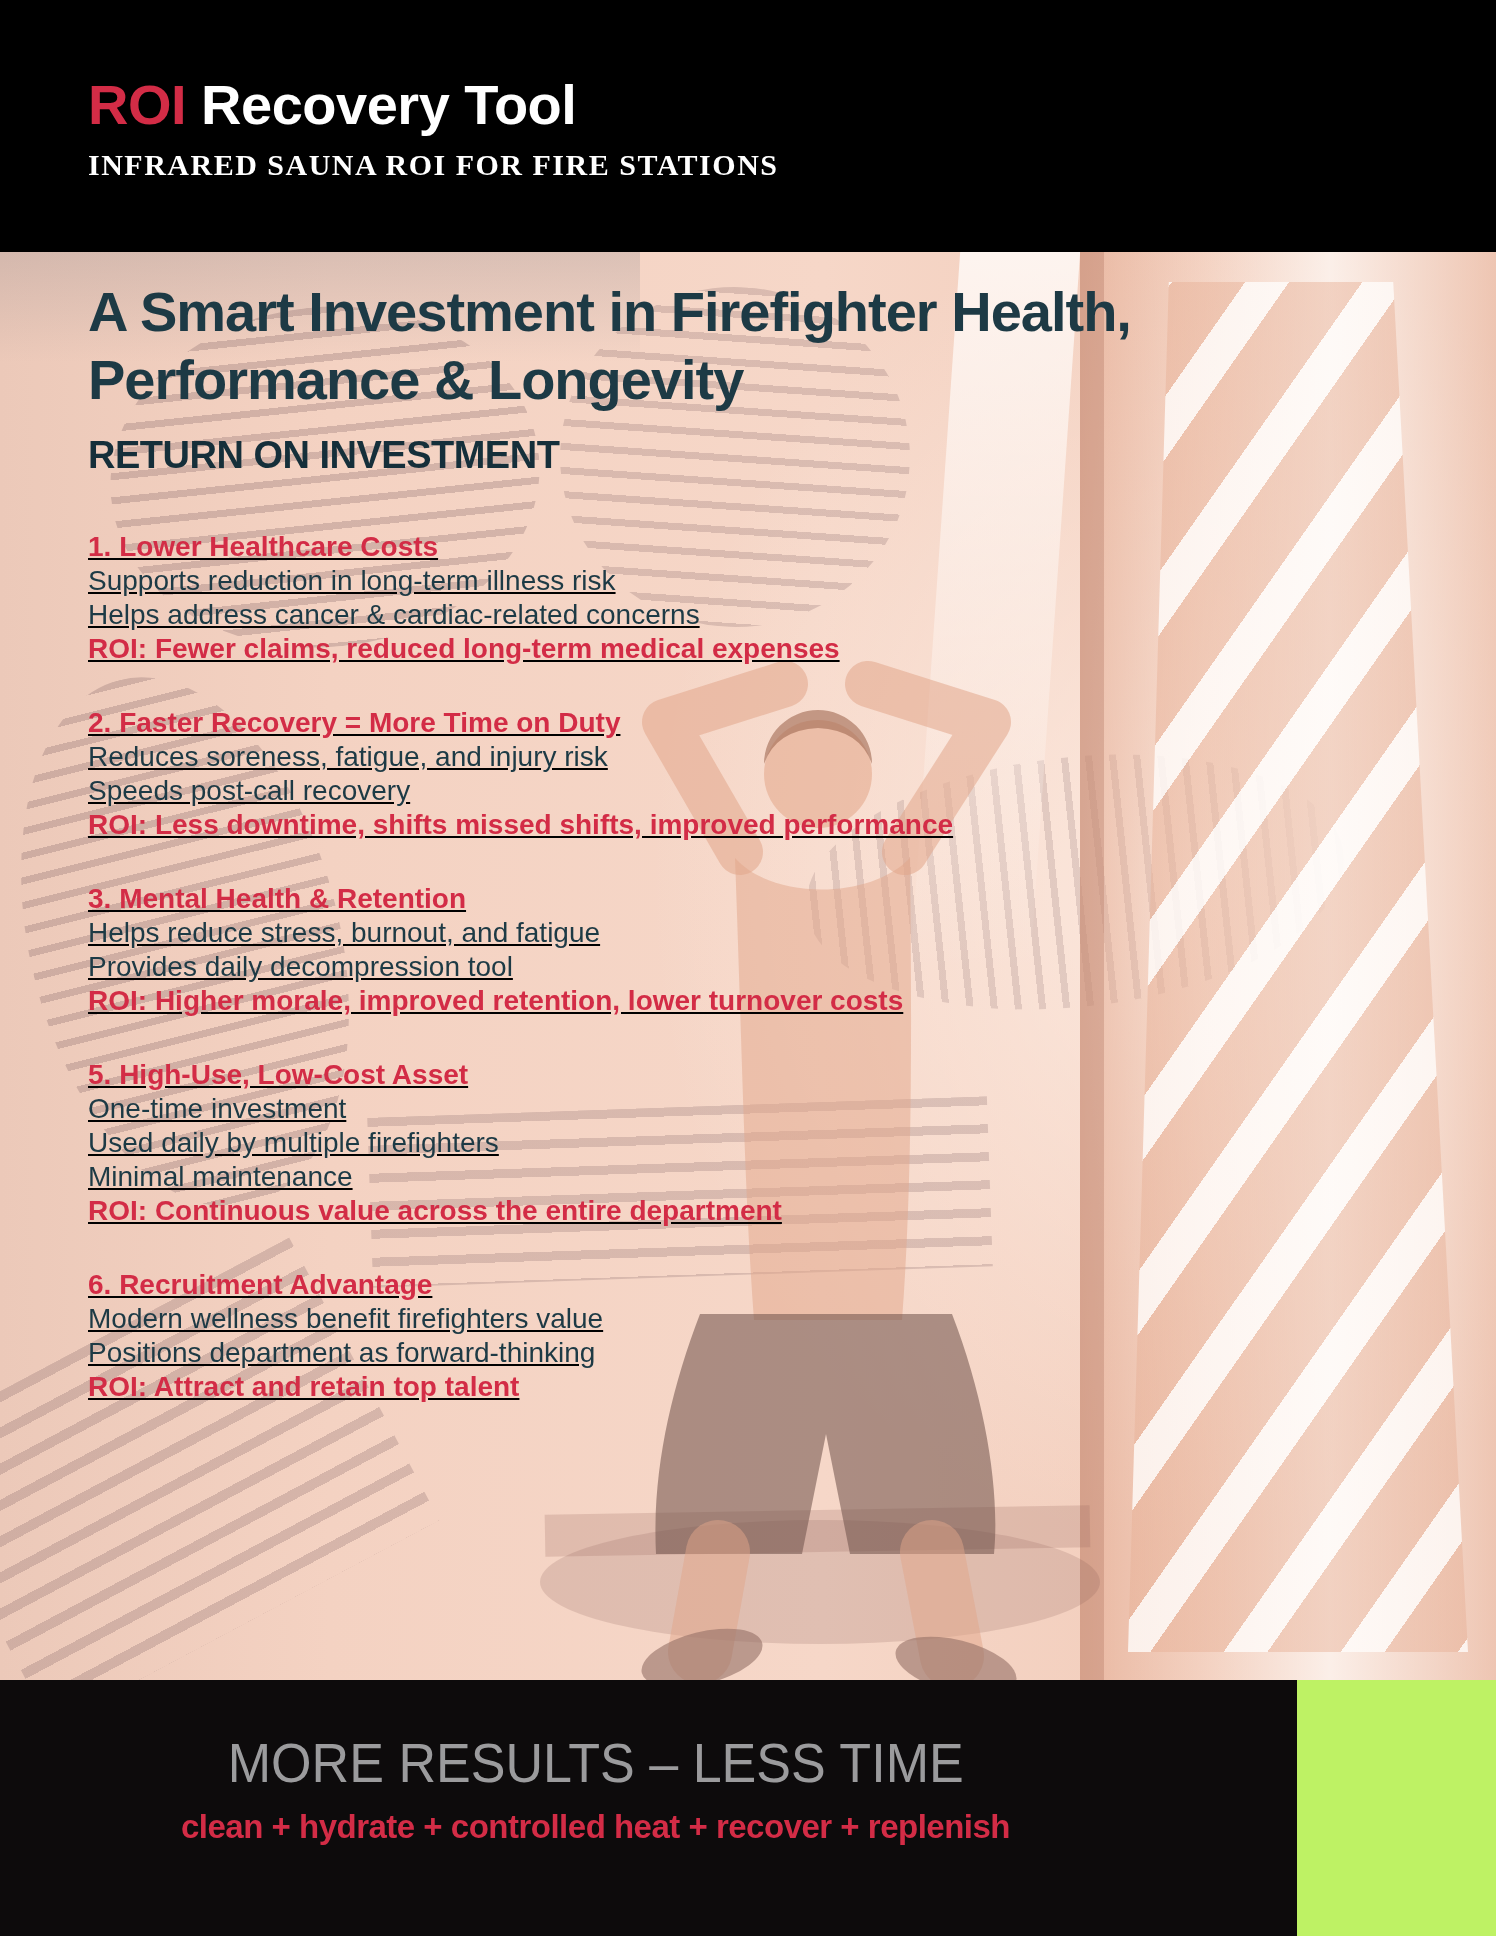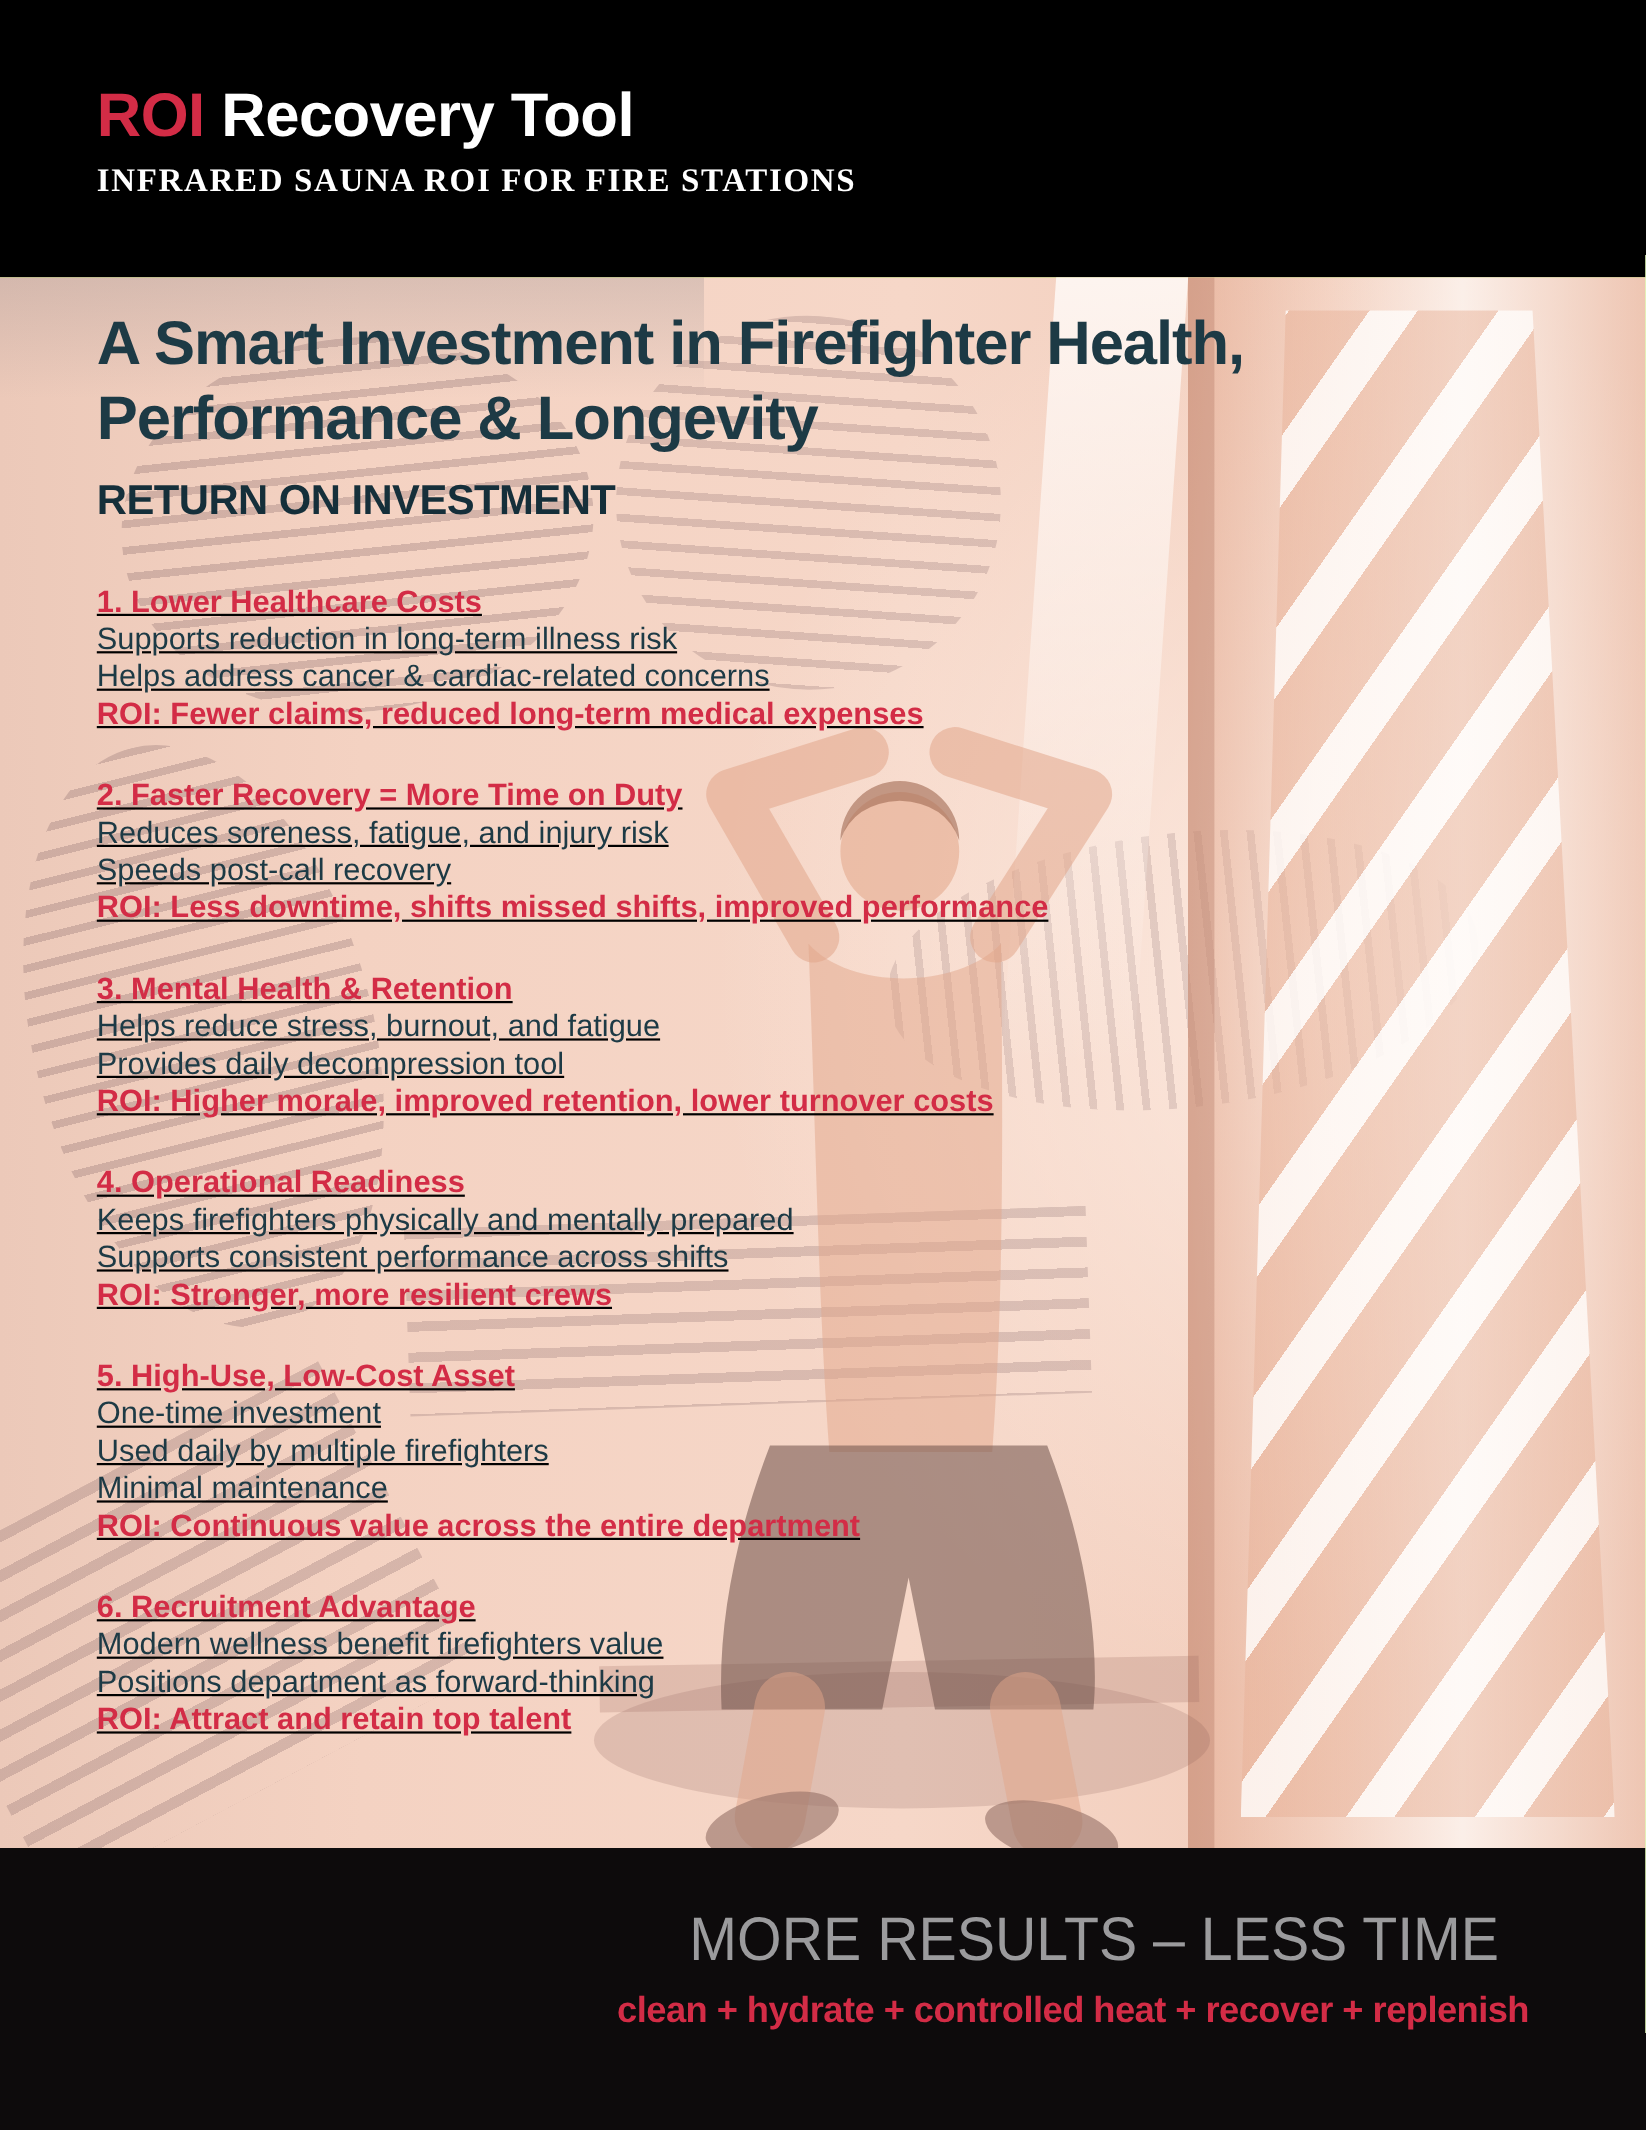--- a/index.html
+++ b/index.html
@@ -92,24 +92,24 @@
     margin-top:18px;color:var(--heading-navy);
     font-size:38px;line-height:46px;font-weight:700;letter-spacing:-0.5px;
   }
   .sections{margin-top:52px;text-decoration:underline;}
   .roi-section{margin-bottom:40px;}
   .sec-title{color:var(--accent-red);font-size:28px;line-height:34px;font-weight:700;}
   .sec-line{color:var(--text-navy);font-size:28px;line-height:34px;font-weight:400;}
   .sec-roi{color:var(--accent-red);font-size:28px;line-height:34px;font-weight:700;}
   
   .app-footer{
-    position:absolute;left:0;top:1680px;width:1496px;height:256px;
+    position:absolute;left:0;top:1680px;width:1297px;height:256px;
     background:var(--footer-bg);
     padding:52px 106px 0 0;
-    text-align:right;
+    text-align:center;
   }
   .footer-headline{
     display:inline-block;color:var(--footer-gray);
     font-size:56px;line-height:62px;font-weight:400;letter-spacing:0;
     transform:scaleX(0.93);
   }
   .footer-tagline{
     margin-top:14px;color:var(--accent-red);
     font-size:33px;line-height:38px;font-weight:700;letter-spacing:-0.5px;
   }
@@ -185,26 +185,20 @@
           <p class="sec-roi">ROI: Less downtime, shifts missed shifts, improved performance</p>
         </section>
 
         <section class="roi-section">
           <h3 class="sec-title">3. Mental Health &amp; Retention</h3>
           <p class="sec-line">Helps reduce stress, burnout, and fatigue</p>
           <p class="sec-line">Provides daily decompression tool</p>
           <p class="sec-roi">ROI: Higher morale, improved retention, lower turnover costs</p>
         </section>
 
-        <section class="roi-section">
-          <h3 class="sec-title">4. Operational Readiness</h3>
-          <p class="sec-line">Keeps firefighters physically and mentally prepared</p>
-          <p class="sec-line">Supports consistent performance across shifts</p>
-          <p class="sec-roi">ROI: Stronger, more resilient crews</p>
-        </section>
 
         <section class="roi-section">
           <h3 class="sec-title">5. High-Use, Low-Cost Asset</h3>
           <p class="sec-line">One-time investment</p>
           <p class="sec-line">Used daily by multiple firefighters</p>
           <p class="sec-line">Minimal maintenance</p>
           <p class="sec-roi">ROI: Continuous value across the entire department</p>
         </section>
 
         <section class="roi-section">

